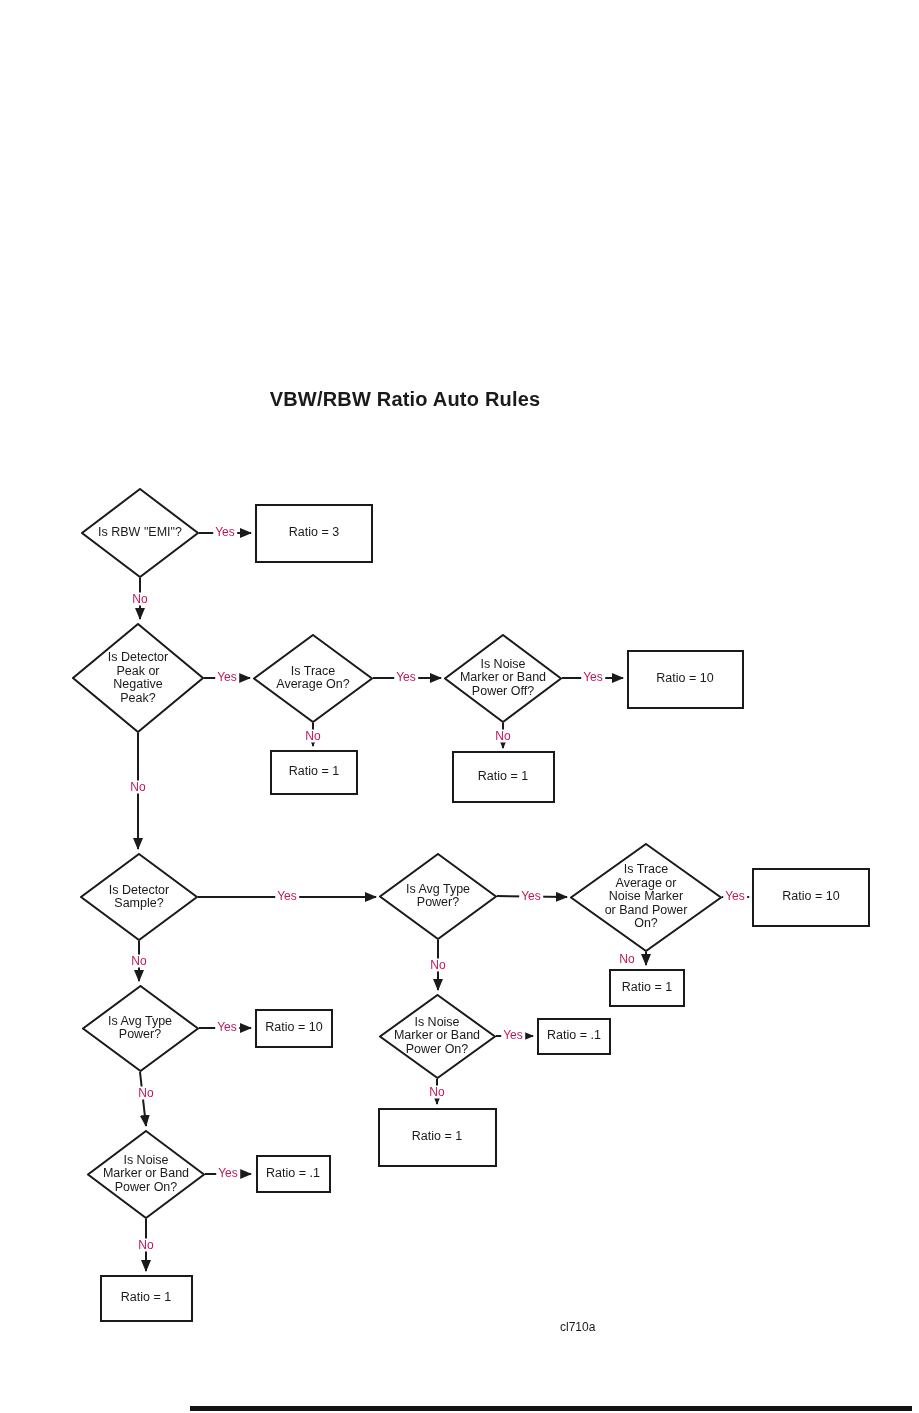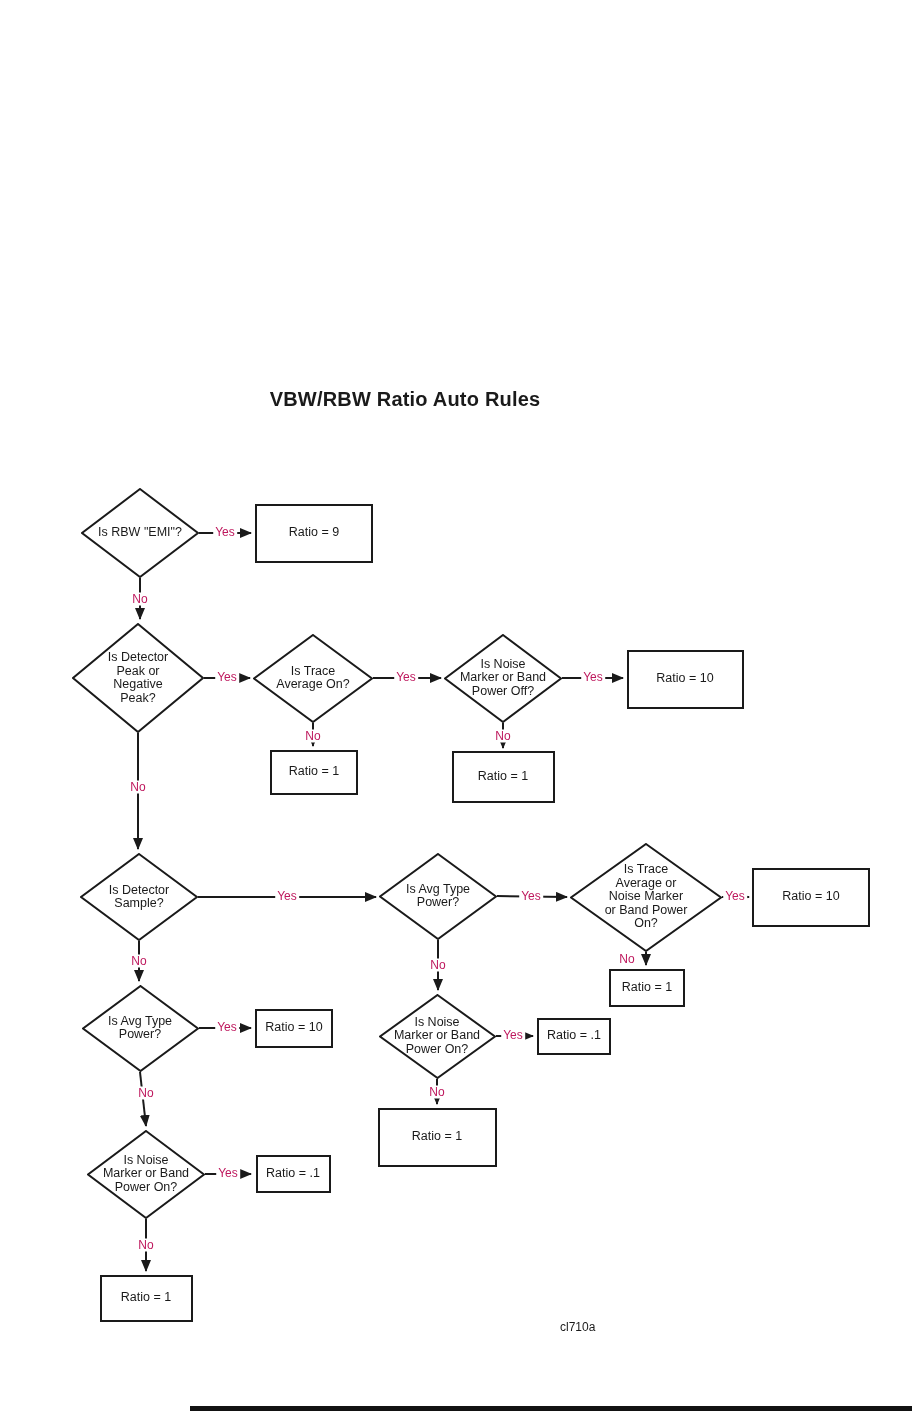--- a/index.html
+++ b/index.html
@@ -120,21 +120,21 @@
   </svg>
 
   <div id="nodes-layer">
       <div class="node decision" style="left: 81px; top: 488px; width: 118px; height: 90px;">
         <svg viewBox="0 0 118 90">
           <polygon points="59,1 117,45 59,89 1,45" fill="#ffffff" stroke="#1a1a1a" stroke-width="2"></polygon>
         </svg>
         <span class="node-label">Is RBW "EMI"?</span>
       </div>
       <div class="node result" style="left: 255px; top: 503.5px; width: 118px; height: 59px;">
-        <span class="node-label">Ratio = 9</span>
+        <span class="node-label">Ratio = 3</span>
       </div>
       <div class="node decision" style="left: 72px; top: 623px; width: 132px; height: 110px;">
         <svg viewBox="0 0 132 110">
           <polygon points="66,1 131,55 66,109 1,55" fill="#ffffff" stroke="#1a1a1a" stroke-width="2"></polygon>
         </svg>
         <span class="node-label">Is Detector
 Peak or
 Negative
 Peak?</span>
       </div>

